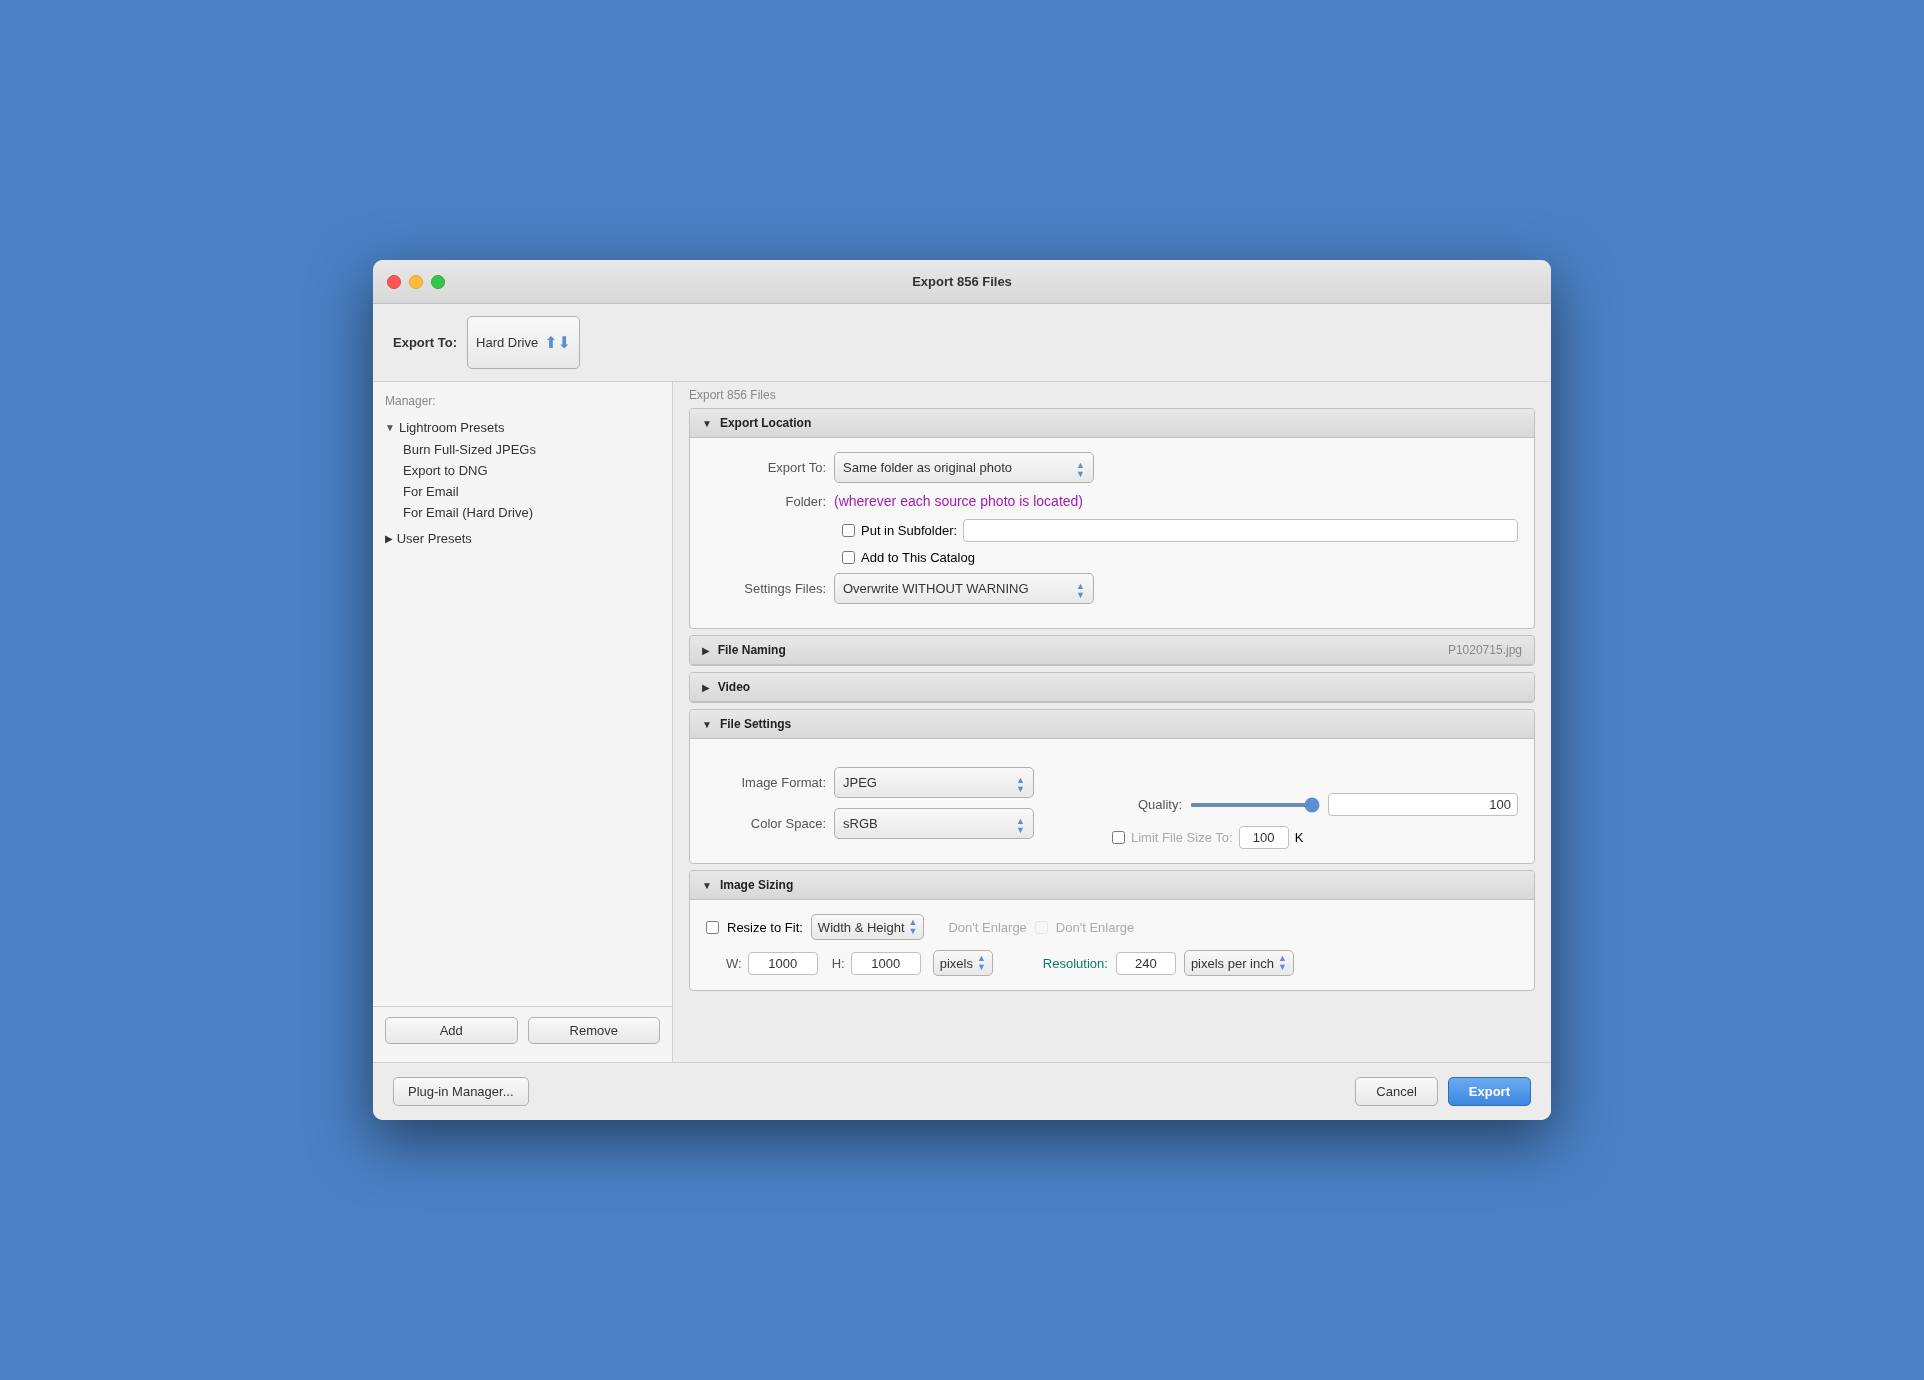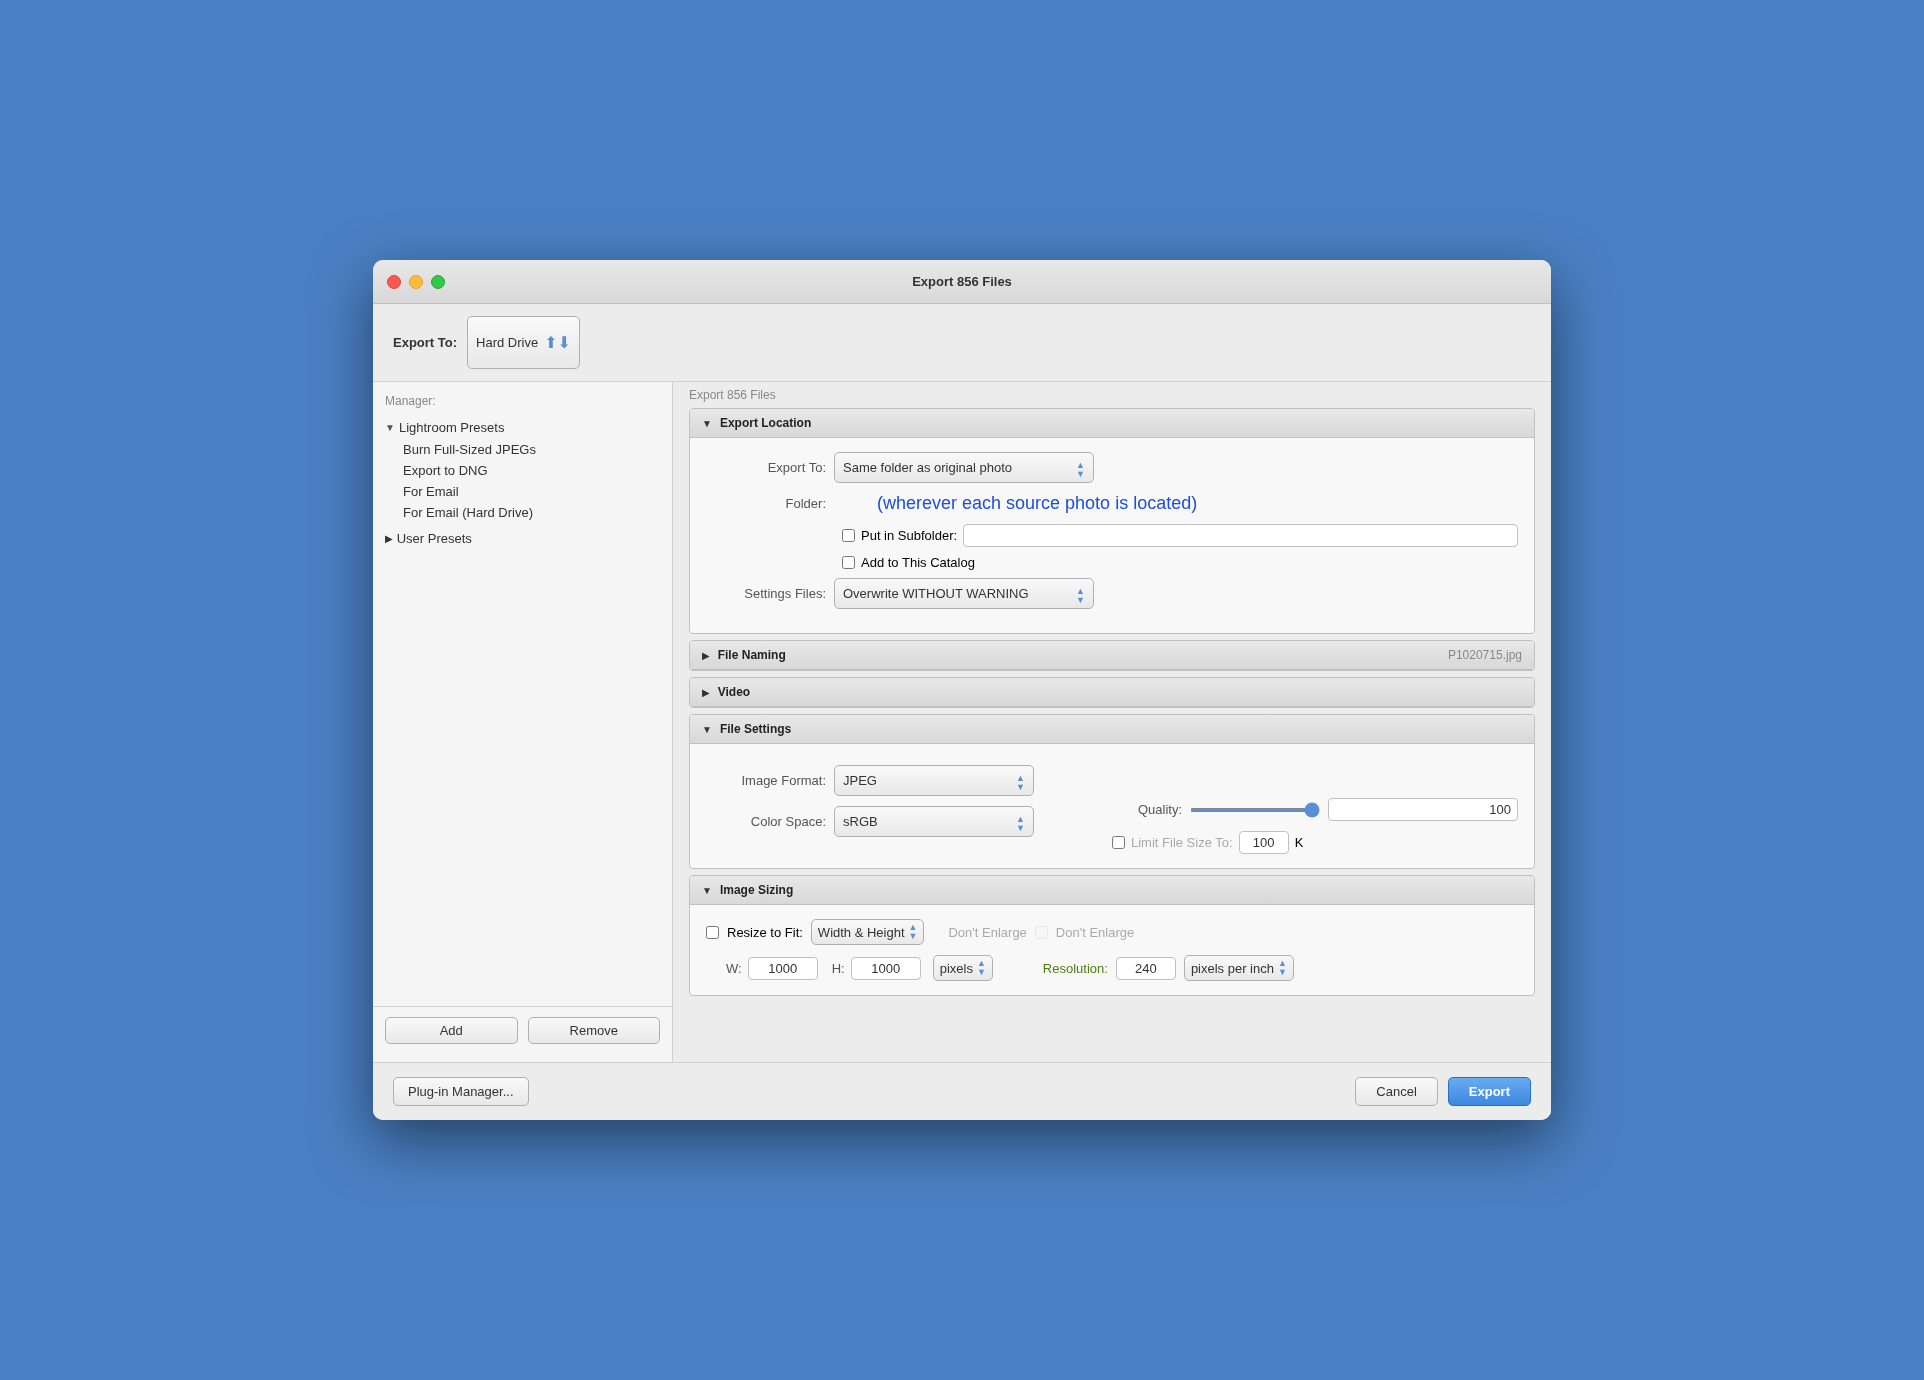--- a/index.html
+++ b/index.html
@@ -209,23 +209,22 @@
       margin-bottom: 10px;
       gap: 8px;
     }
     .form-label {
       text-align: right;
       min-width: 120px;
       color: #555;
       font-size: 13px;
     }
     .form-value {
-      color: #1d4ed8;
-      font-size: 18px;
-      margin-left: 43px;
+      color: #a21caf;
+      font-size: 14px;
     }
     .select-control {
       display: flex;
       align-items: center;
       background: linear-gradient(to bottom, #f9f9f9, #e8e8e8);
       border: 1px solid #b0b0b0;
       border-radius: 5px;
       padding: 3px 8px;
       cursor: pointer;
       font-size: 13px;
@@ -535,21 +534,21 @@
         </div>
 
         <div class="section">
           <div class="section-header">
             <div class="section-header-left">
               <span class="triangle-down">▼</span>
               <span class="section-title">File Settings</span>
             </div>
           </div>
           <div class="section-body">
-            <div style="display:flex; align-items: center;">
+            <div style="display:flex; align-items: flex-end;">
               <div style="flex:1;">
 
                 <div class="form-row">
                   <span class="form-label">Image Format:</span>
                   <button class="select-control" style="min-width:200px;">
                     <span>JPEG</span>
                     <span class="arrows">
                       <span class="blue-arrows">
                           <span>▲</span>
                           <span>▼</span>
@@ -624,21 +623,21 @@
                 <input type="text" class="wh-input" value="1000" style="">
                 <button class="select-with-arrows" style="margin-left:6px;">
                   <span>pixels</span>
                   <span class="blue-arrows">
                       <span>▲</span>
                       <span>▼</span>
                     </span>
                 </button>
               </div>
               <div class="resolution-row" style="margin-left:30px;">
-                <span style="color:#4d7c0f;">Resolution:</span>
+                <span style="color:#0f766e;">Resolution:</span>
                 <input type="text" class="resolution-input" value="240" style="">
                 <button class="select-with-arrows">
                   <span>pixels per inch</span>
                   <span class="blue-arrows">
                       <span>▲</span>
                       <span>▼</span>
                     </span>
                 </button>
               </div>
             </div>

